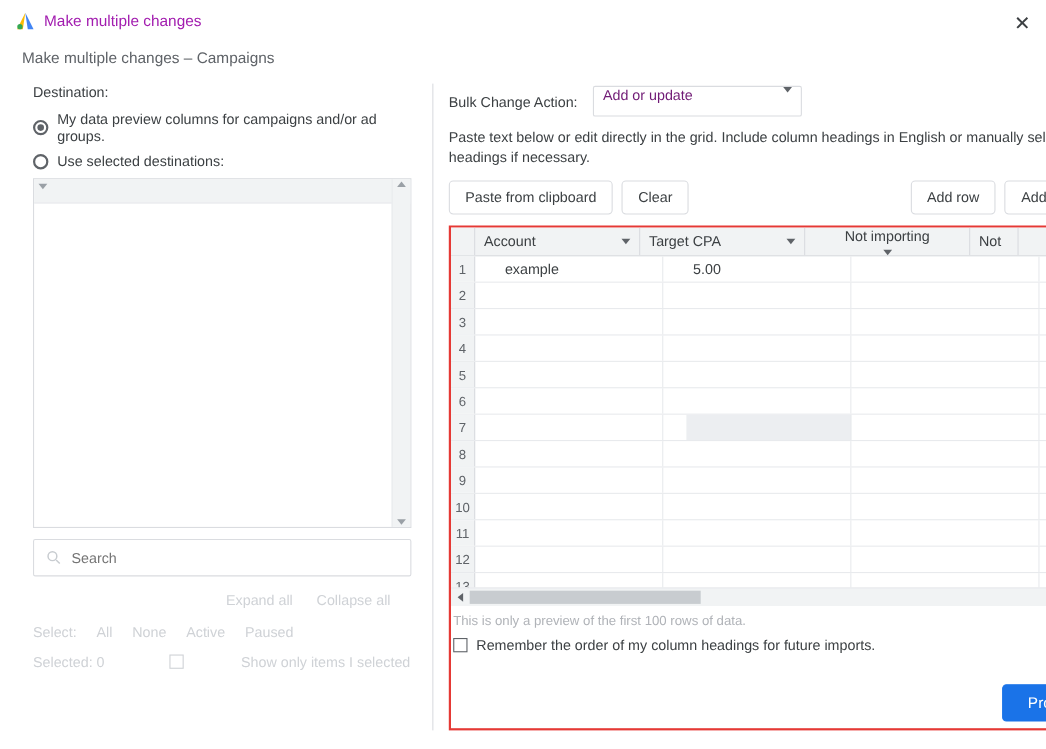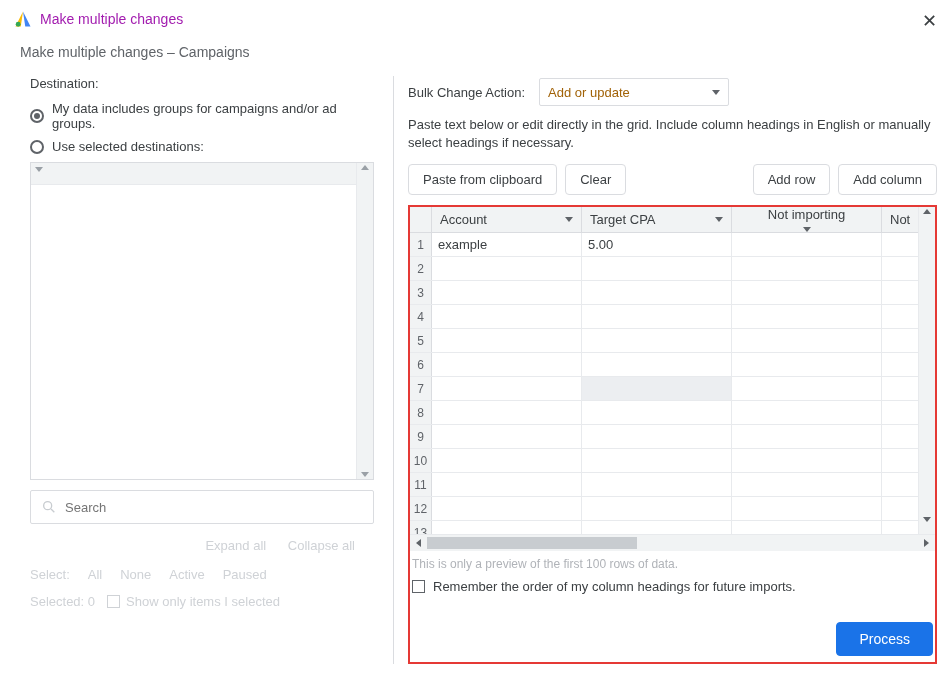--- a/index.html
+++ b/index.html
@@ -21,40 +21,40 @@
     .tree-chevron { position: absolute; left: 4px; top: 4px; width: 0; height: 0; border-left: 4px solid transparent; border-right: 4px solid transparent; border-top: 5px solid #9aa0a6; }
     .tree-scroll { position: absolute; right: 0; top: 0; width: 17px; height: 100%; background: #f1f3f4; border-left: 1px solid #e8eaed; }
     .tree-scroll-up { position: absolute; top: 2px; left: 4px; width: 0; height: 0; border-left: 4px solid transparent; border-right: 4px solid transparent; border-bottom: 5px solid #9aa0a6; }
     .tree-scroll-down { position: absolute; bottom: 2px; left: 4px; width: 0; height: 0; border-left: 4px solid transparent; border-right: 4px solid transparent; border-top: 5px solid #9aa0a6; }
     .search-box { width: 344px; height: 34px; border: 1px solid #dadce0; border-radius: 2px; margin-top: 10px; display: flex; align-items: center; padding: 0 10px; color: #b0b3b8; }
     .search-icon { width: 16px; height: 16px; margin-right: 8px; }
     .search-input { border: none; outline: none; font-size: 13px; color: #b0b3b8; flex: 1; background: transparent; }
     .tree-actions { margin-top: 14px; color: #cfd2d6; font-size: 13px; text-align: right; }
     .tree-actions span { margin-right: 18px; }
     .select-row { margin-top: 14px; color: #cfd2d6; font-size: 13px; display: flex; align-items: center; gap: 18px; }
-    .selected-row { margin-top: 12px; color: #cfd2d6; font-size: 13px; display: flex; align-items: center; }
+    .selected-row { margin-top: 12px; color: #cfd2d6; font-size: 13px; display: flex; align-items: center; justify-content: space-between; }
     .cb { width: 13px; height: 13px; border: 1px solid #cfd2d6; margin: 0 6px 0 12px; }
     
     .bca-row { display: flex; align-items: center; margin-bottom: 10px; padding-top: 2px; }
     .bca-label { font-size: 13px; color: #3c4043; margin-right: 14px; }
-    .dropdown { width: 190px; height: 28px; border: 1px solid #dadce0; border-radius: 2px; display: flex; align-items: center; padding: 0 8px; justify-content: space-between; font-size: 13px; color: #a16207; cursor: pointer; }
+    .dropdown { width: 190px; height: 28px; border: 1px solid #dadce0; border-radius: 2px; display: flex; align-items: flex-start; padding: 0 8px; justify-content: space-between; font-size: 13px; color: #701a75; cursor: pointer; }
     .caret { width: 0; height: 0; border-left: 4px solid transparent; border-right: 4px solid transparent; border-top: 5px solid #5f6368; }
     .hint { font-size: 13px; color: #3c4043; line-height: 1.4; margin-bottom: 12px; }
     .btn-row { display: flex; gap: 8px; margin-bottom: 10px; align-items: flex-end; }
     .btn { border: 1px solid #dadce0; border-radius: 4px; padding: 7px 14px; font-size: 13px; color: #3c4043; background: #fff; cursor: pointer; }
     .btn-row-right { margin-left: auto; display: flex; gap: 8px; }
     .red-box { border: 2px solid #e53935; padding: 0; position: relative; }
     .grid-wrap { position: relative; height: 344px; overflow: hidden; background: #fff; }
     .grid-head-row { display: flex; height: 26px; background: #f1f3f4; border-bottom: 1px solid #dadce0; }
     .rownum-head { width: 22px; border-right: 1px solid #dadce0; background: #f1f3f4; }
     .col-head { border-right: 1px solid #dadce0; display: flex; align-items: center; padding: 0 8px; justify-content: space-between; font-size: 13px; color: #3c4043; }
     .grid-body { overflow: hidden; }
     .grid-row { display: flex; height: 24px; border-bottom: 1px solid #e8eaed; }
     .rownum { width: 22px; border-right: 1px solid #dadce0; background: #f1f3f4; display: flex; align-items: center; justify-content: center; font-size: 12px; color: #5f6368; }
-    .cell { border-right: 1px solid #e8eaed; padding: 0 6px; display: flex; align-items: center; font-size: 13px; color: #3c4043; }
+    .cell { border-right: 1px solid #e8eaed; padding: 0 6px; display: flex; align-items: center; font-size: 13px; color: #3c4043; margin-left: 21px; }
     .cell.sel { background: #eceef1; }
     .vscroll { position: absolute; right: 0; top: 0; width: 17px; height: 335px; background: #f1f3f4; border-left: 1px solid #e8eaed; }
     .vscroll-thumb-top { position: absolute; top: 2px; left: 4px; width: 0; height: 0; border-left: 4px solid transparent; border-right: 4px solid transparent; border-bottom: 5px solid #5f6368; }
     .vscroll-thumb-bot { position: absolute; bottom: 20px; left: 4px; width: 0; height: 0; border-left: 4px solid transparent; border-right: 4px solid transparent; border-top: 5px solid #5f6368; }
     .hscroll { position: absolute; bottom: 0; left: 0; right: 0; height: 17px; background: #f1f3f4; border-top: 1px solid #e8eaed; display: flex; align-items: center; }
     .hscroll-left { width: 17px; display:flex; align-items:center; justify-content:center; }
     .hscroll-right { width: 17px; display:flex; align-items:center; justify-content:center; margin-left:auto; }
     .hscroll-track { flex: 1; height: 100%; position: relative; }
     .hscroll-thumb { position: absolute; left: 0; top: 2px; height: 12px; width: 210px; background: #c8ccd0; }
     .arrow-l { width:0;height:0;border-top:4px solid transparent;border-bottom:4px solid transparent;border-right:5px solid #5f6368; }
@@ -79,21 +79,21 @@
   <span class="header-title">Make multiple changes</span>
   <span class="close-x">✕</span>
 </div>
 <div class="subtitle">Make multiple changes – Campaigns</div>
 
 <div class="main">
   <div class="left-panel">
     <div class="dest-label">Destination:</div>
     <div class="radio-row">
       <span class="radio checked"></span>
-      <span>My data includes groups for campaigns and/or ad groups.</span>
+      <span>My data preview columns for campaigns and/or ad groups.</span>
     </div>
     <div class="radio-row">
       <span class="radio"></span>
       <span>Use selected destinations:</span>
     </div>
     <div class="tree-box">
       <div class="tree-header">
         <div class="tree-chevron"></div>
       </div>
       <div class="tree-scroll">

